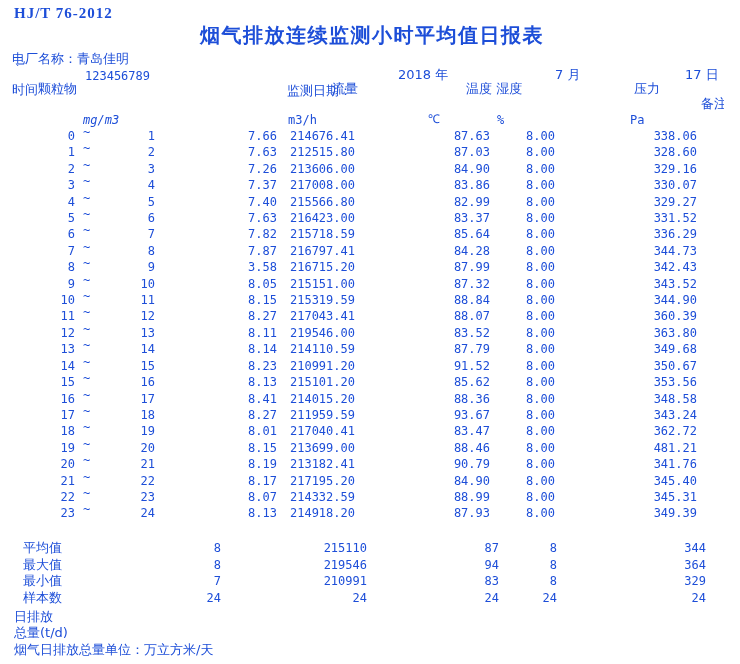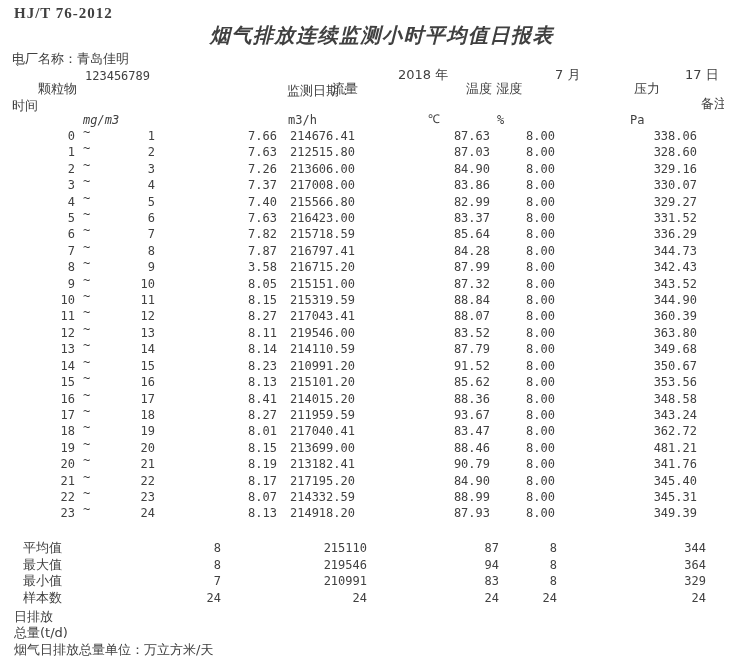--- a/index.html
+++ b/index.html
@@ -1,32 +1,32 @@
 <!DOCTYPE html>
 <html><head>
 <meta charset="utf-8">
 <style>
   html,body{margin:0;padding:0;background:#fff;}
   .page{
     position:relative;
     width:724px;height:664px;
-    background:#ffffff;color:#404040;
+    background:#ffffff;color:#1d4ed8;
     font-family:"DejaVu Sans",sans-serif;
     overflow:hidden;
     border-radius:16px;
   }
   .abs{position:absolute;white-space:pre;}
   .standard{
     left:14px;top:5px;
     font-family:"Liberation Serif",serif;
     font-weight:bold;font-size:15px;letter-spacing:1px;
   }
   .title{
-    left:210px;top:22px;
-    font-weight:bold;font-size:20px;letter-spacing:1.5px;font-style:italic;
+    left:200px;top:22px;
+    font-weight:bold;font-size:20px;letter-spacing:1.5px;
   }
   .cjk{font-size:13px;line-height:14px;}
   .mono{font-family:"DejaVu Sans Mono",monospace;font-size:12px;line-height:14px;}
   
   .data-rows{position:absolute;left:0;top:128px;width:740px;}
   .trow{position:relative;height:16.42px;}
   .cell{position:absolute;top:0;line-height:16.42px;
         font-family:"DejaVu Sans Mono",monospace;font-size:12px;text-align:right;}
   .h1{left:0;width:75px;}
   .tilde{left:83px;top:-4px;text-align:left;width:14px;}
@@ -61,21 +61,21 @@
   <div class="abs mono" style="left:85px;top:69px;">123456789</div>
   <div class="abs cjk" style="left:287px;top:68px;margin-top:16px;">监测日期：</div>
   <div class="abs cjk" style="left:398px;top:68px;">2018 年</div>
   <div class="abs cjk" style="left:555px;top:68px;">7 月</div>
   <div class="abs cjk" style="left:685px;top:68px;">17 日</div>
 
   <div class="abs cjk" style="left:38px;top:82px;">颗粒物</div>
   <div class="abs cjk" style="left:332px;top:82px;">流量</div>
   <div class="abs cjk" style="left:466px;top:82px;">温度 湿度</div>
   <div class="abs cjk" style="left:634px;top:82px;">压力</div>
-  <div class="abs cjk" style="left:12px;top:99px;">时间</div>
+  <div class="abs cjk" style="left:12px;top:83px;">时间</div>
   <div class="abs cjk" style="left:701px;top:97px;">备注</div>
 
   <div class="abs mono" style="left:83px;top:113px;font-style:italic;">mg/m3</div>
   <div class="abs mono" style="left:288px;top:113px;">m3/h</div>
   <div class="abs mono" style="left:428px;top:112px;">℃</div>
   <div class="abs mono" style="left:497px;top:113px;">%</div>
   <div class="abs mono" style="left:630px;top:113px;">Pa</div>
 
   <div class="data-rows">
       <div class="trow">

